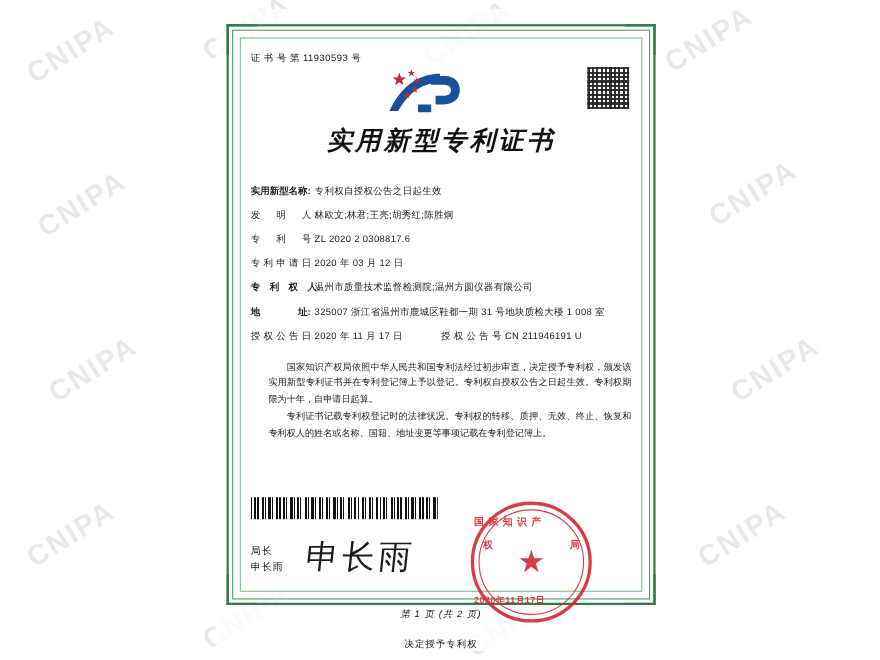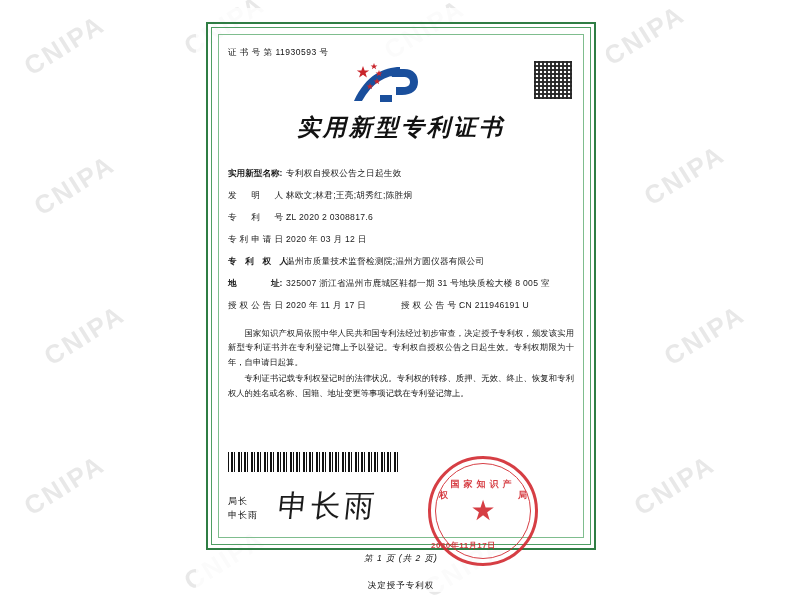--- a/index.html
+++ b/index.html
@@ -155,21 +155,21 @@
   }
   .addr .val { display: inline; }
 
   #para-wrap {
     margin-top: 14px;
     font-size: 8.3px;
     line-height: 1.75;
     text-align: justify;
     color: #1a1a1a;
   }
-  #para-wrap p { margin: 0 0 2px 0; text-indent: 2em; }
+  #para-wrap p { margin: 0 0 2px 16px; text-indent: 2em; }
 
   
   #barcode {
     position: absolute;
     left: 32px;
     top: 444px;
     width: 170px;
     height: 20px;
     background:
       repeating-linear-gradient(90deg,
@@ -219,23 +219,22 @@
   #seal .star {
     position: absolute;
     left: 50%; top: 50%;
     transform: translate(-50%,-50%);
     font-size: 28px;
     color: #d1242b;
     line-height: 1;
   }
   #seal .top-text {
     position: absolute;
-    left: 0; top: 19px;
+    left: 0; top: 9px;
     width: 100%;
-    text-align: center;
     font-size: 9px;
     letter-spacing: 4px;
     font-weight: bold;
   }
   #seal .side-l, #seal .side-r {
     position: absolute;
     top: 30px;
     font-size: 9px;
     font-weight: bold;
   }
@@ -339,21 +338,21 @@
 
       <div class="field">
         <span class="lbl">专利申请日:</span><span class="val">2020 年 03 月 12 日</span>
       </div>
 
       <div class="field">
         <span class="lbl wide">专　利　权　人:</span><span class="val">温州市质量技术监督检测院;温州方圆仪器有限公司</span>
       </div>
 
       <div class="field addr">
-        <span class="lbl wide">地　　　　址:</span><span class="val">325007 浙江省温州市鹿城区鞋都一期 31 号地块质检大楼 8 005 室</span>
+        <span class="lbl wide">地　　　　址:</span><span class="val">325007 浙江省温州市鹿城区鞋都一期 31 号地块质检大楼 1 008 室</span>
       </div>
 
       <div class="field two">
         <span class="half">
           <span class="lbl">授权公告日:</span><span class="val">2020 年 11 月 17 日</span>
         </span>
         <span class="half">
           <span class="lbl">授权公告号:</span><span class="val">CN 211946191 U</span>
         </span>
       </div>

